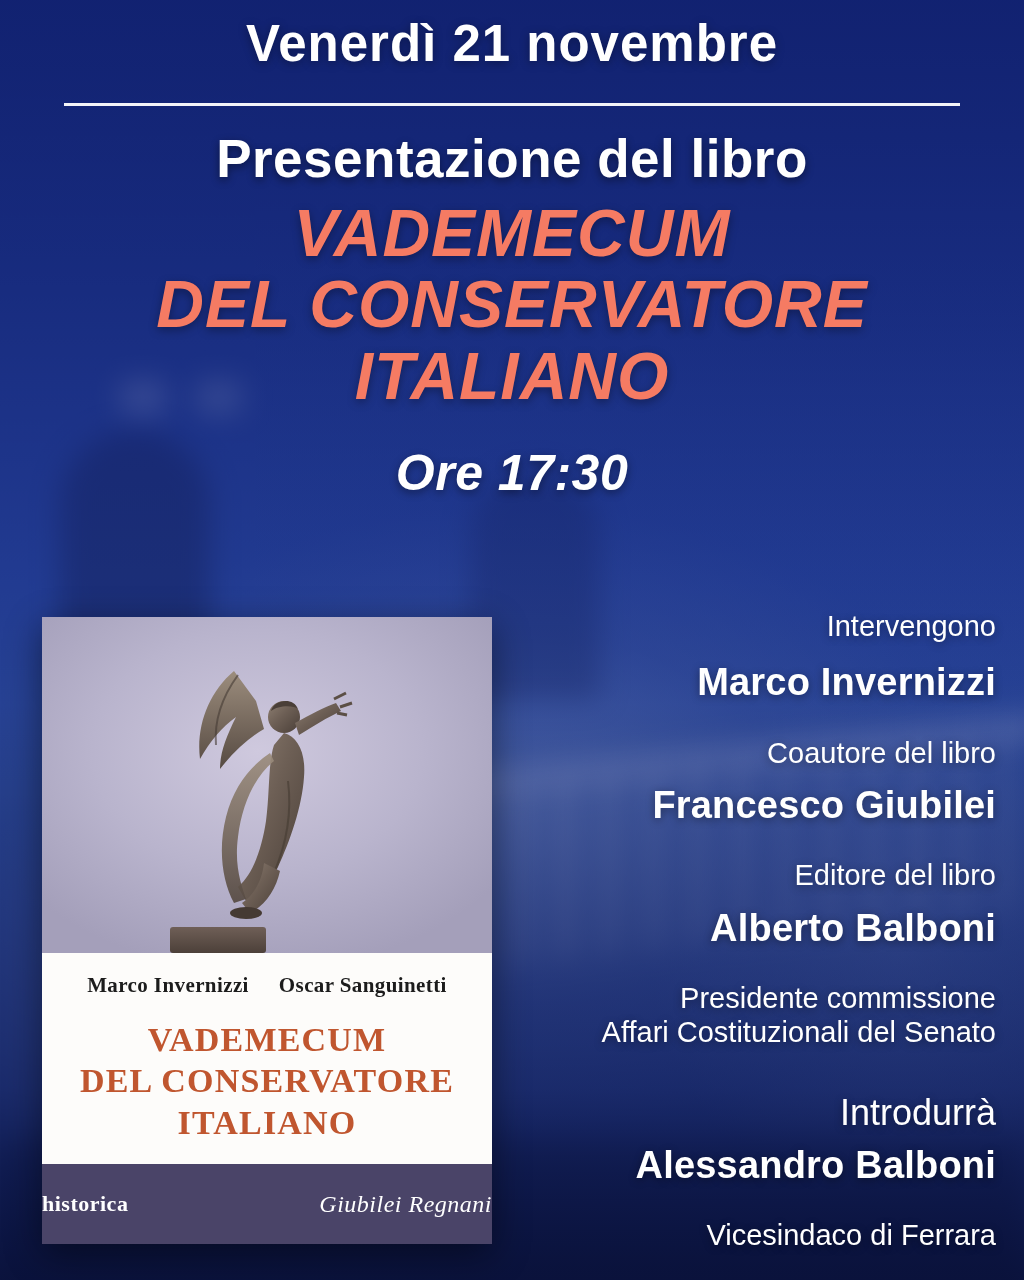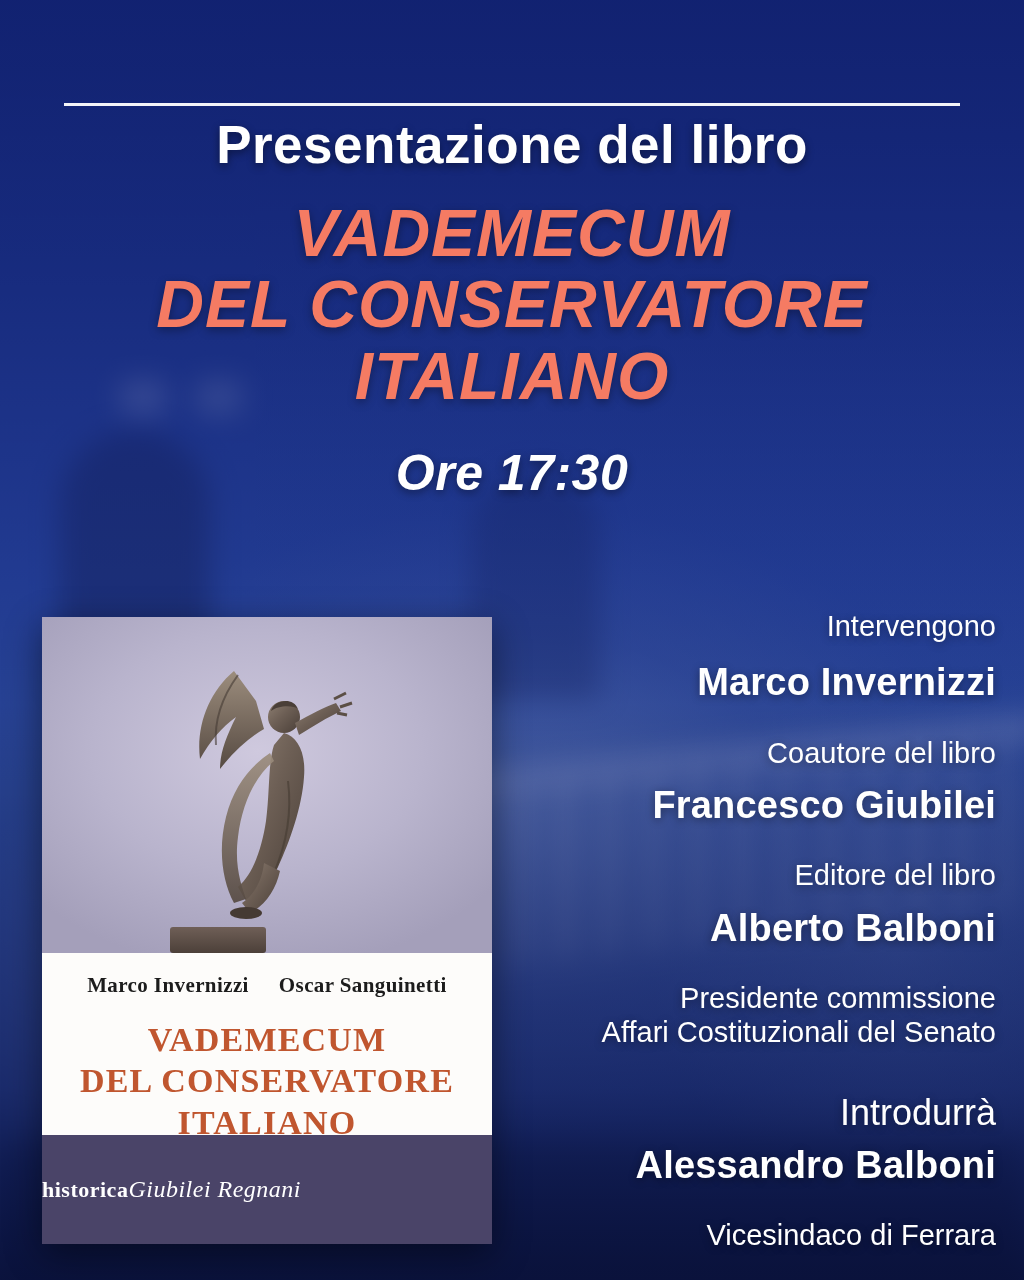--- a/index.html
+++ b/index.html
@@ -73,21 +73,21 @@
     font-weight: 700;
     letter-spacing: 1px;
     text-shadow: 0 2px 10px rgba(0,0,0,0.35);
   }
   .divider {
     position: absolute; top: 103px; left: 64px; width: 896px; height: 3px;
     background: #ffffff;
     opacity: 0.95;
   }
   .presentazione {
-    position: absolute; top: 114px; left: 0; width: 100%;
+    position: absolute; top: 128px; left: 0; width: 100%;
     text-align: center;
     color: #ffffff;
     font-size: 53px;
     font-weight: 900;
     letter-spacing: 0.5px;
     text-shadow: 0 3px 9px rgba(0,0,0,0.45);
   }
   .booktitle {
     position: absolute; top: 198px; left: 0; width: 100%;
     text-align: center;
@@ -162,25 +162,25 @@
     text-align: center;
     color: #c0562f;
     font-family: "Liberation Serif", serif;
     font-size: 34px;
     line-height: 1.22;
     font-weight: 700;
     letter-spacing: 1.2px;
   }
   .book-title span { display: block; }
   .book-footer {
-    position: absolute; left: 0; bottom: 0; width: 100%; height: 109px;
+    position: absolute; left: 0; bottom: 0; width: 100%; height: 80px;
     background: #4a4468;
     display: flex;
     align-items: center;
-    justify-content: flex-start;
+    justify-content: space-between;
   }
   .brand-historica {
     color: #ffffff;
     font-family: "Liberation Serif", serif;
     font-size: 22px;
     font-weight: 700;
     letter-spacing: 0.5px;
   }
   .brand-giubilei {
     color: #ffffff;
@@ -237,20 +237,21 @@
     <div class="window-a"></div>
     <div class="window-b"></div>
     <div class="rail"></div>
     <div class="balustrade"></div>
     <div class="ground"></div>
   </div>
   <div class="tint"></div>
 
   <div class="content">
 
+    <div class="date">Venerdì 21 novembre</div>
 
     <div class="divider"></div>
 
     <div class="presentazione">Presentazione del libro</div>
 
     <div class="booktitle">
       <span class="l1">VADEMECUM</span>
       <span class="l2">DEL CONSERVATORE</span>
       <span class="l3">ITALIANO</span>
     </div>

